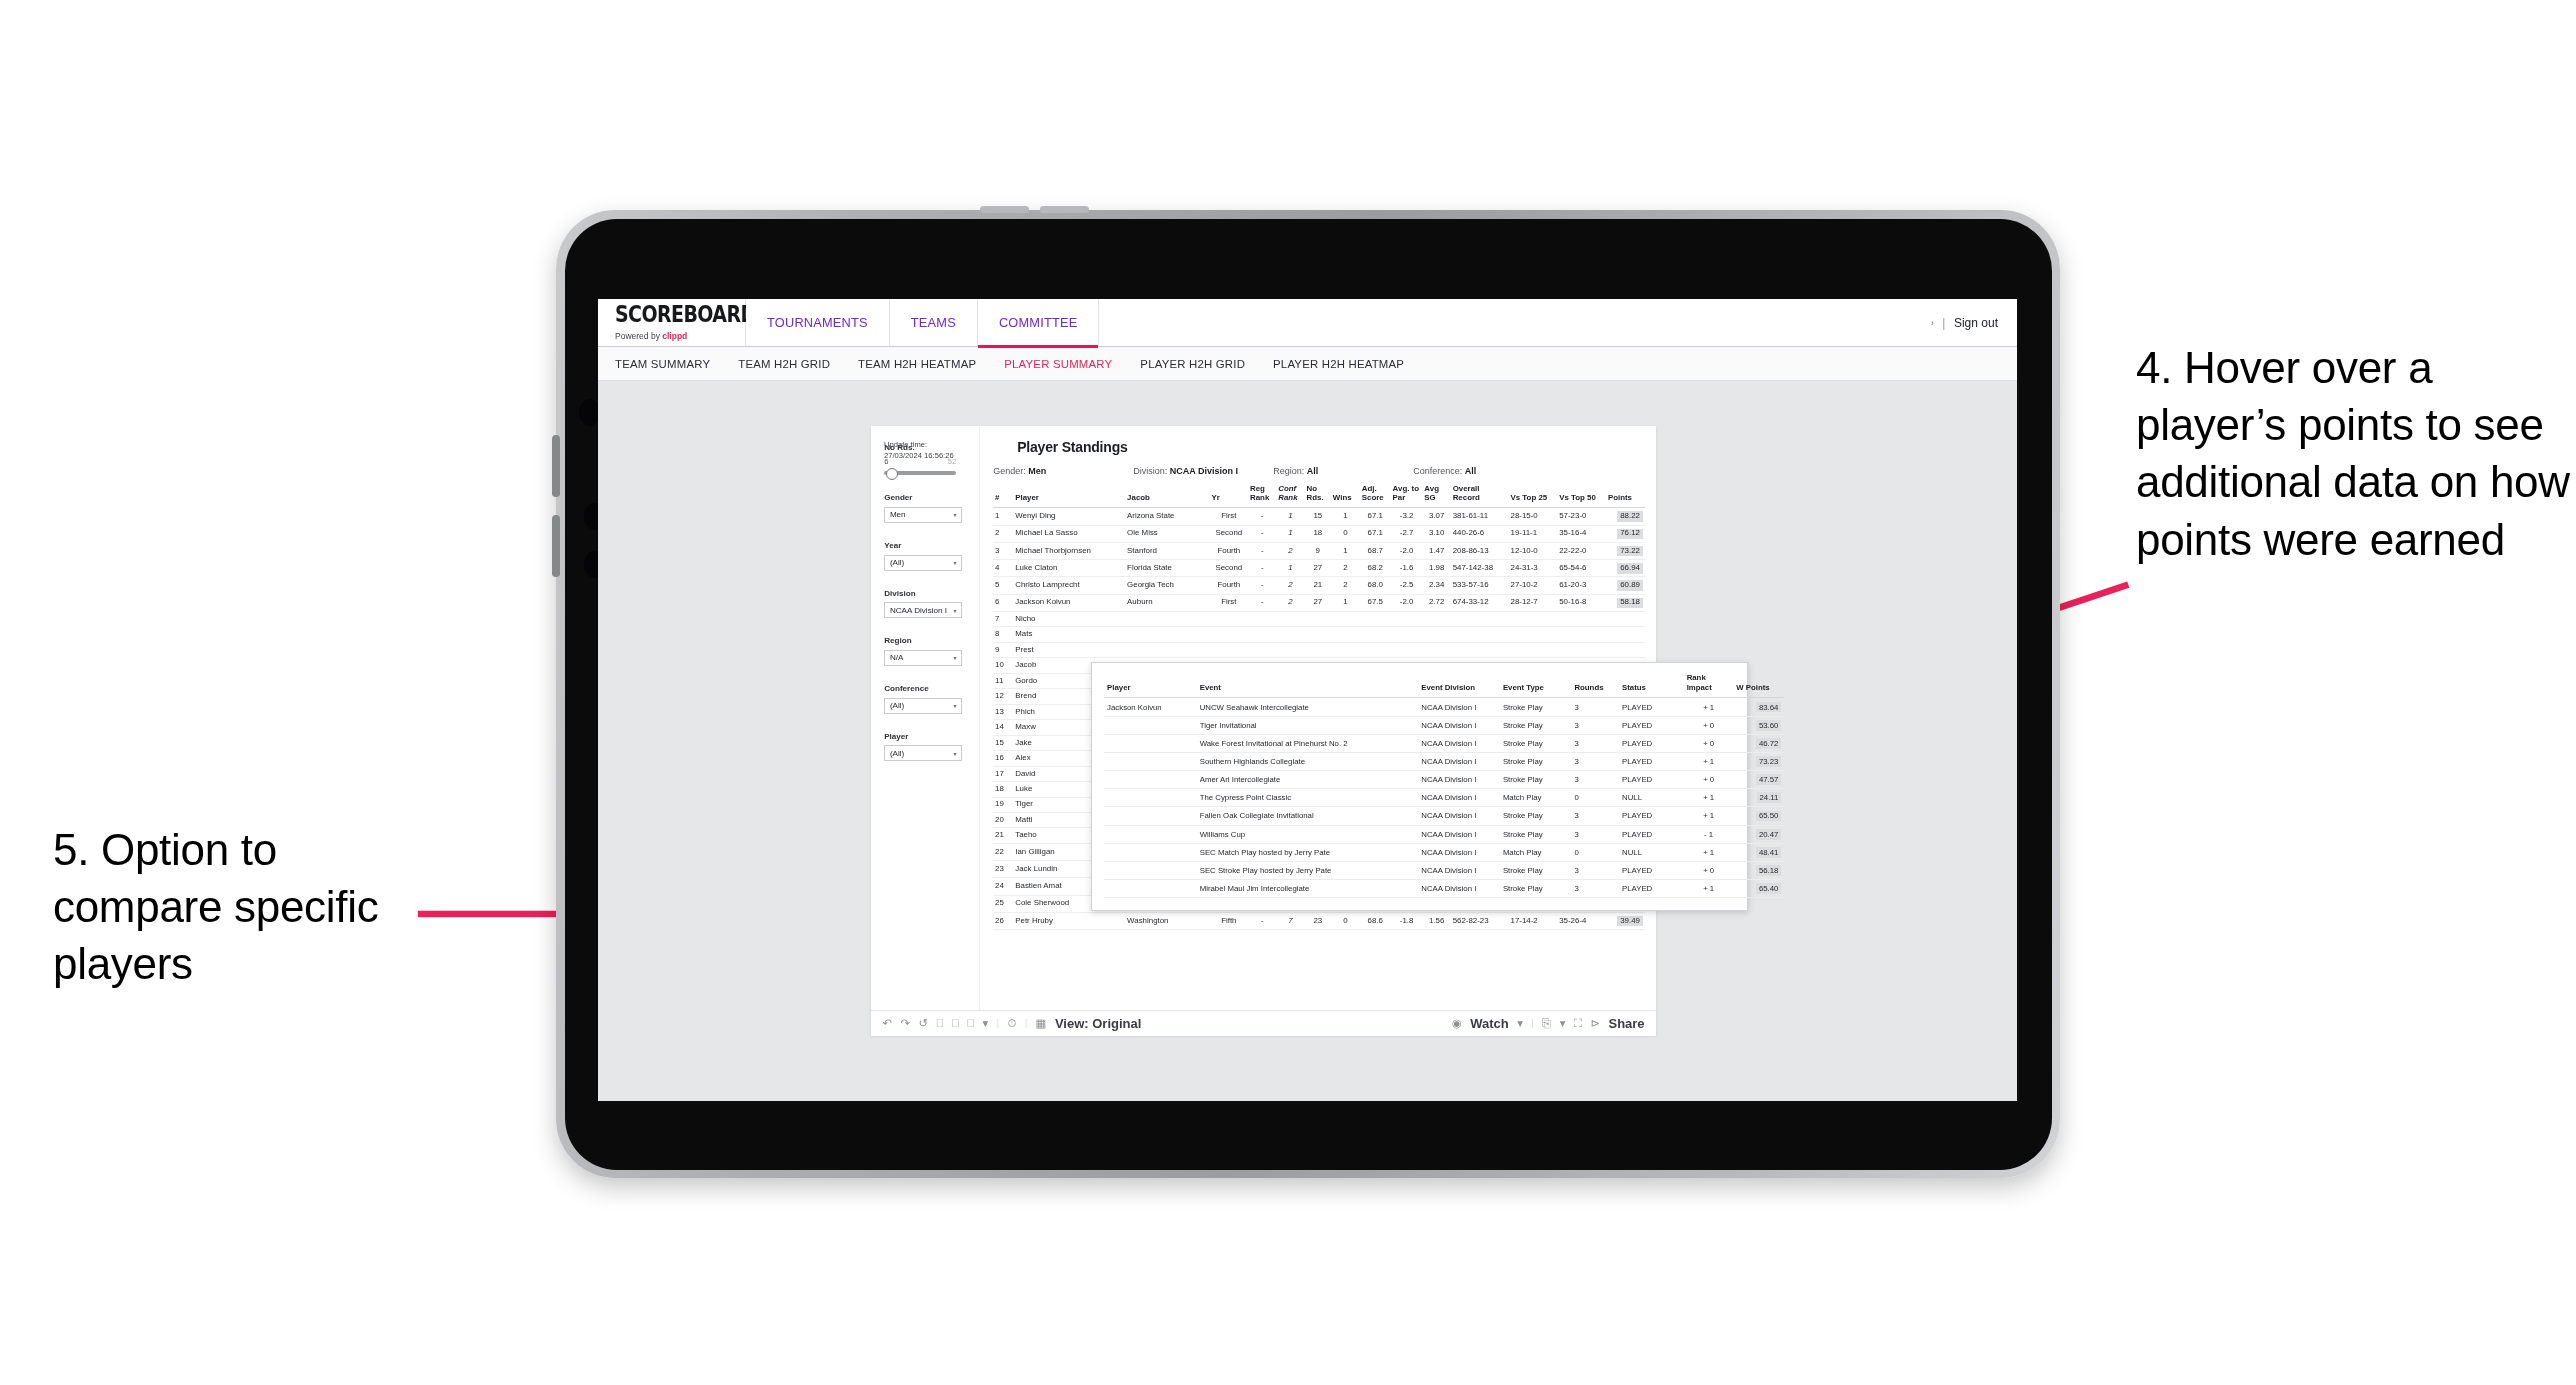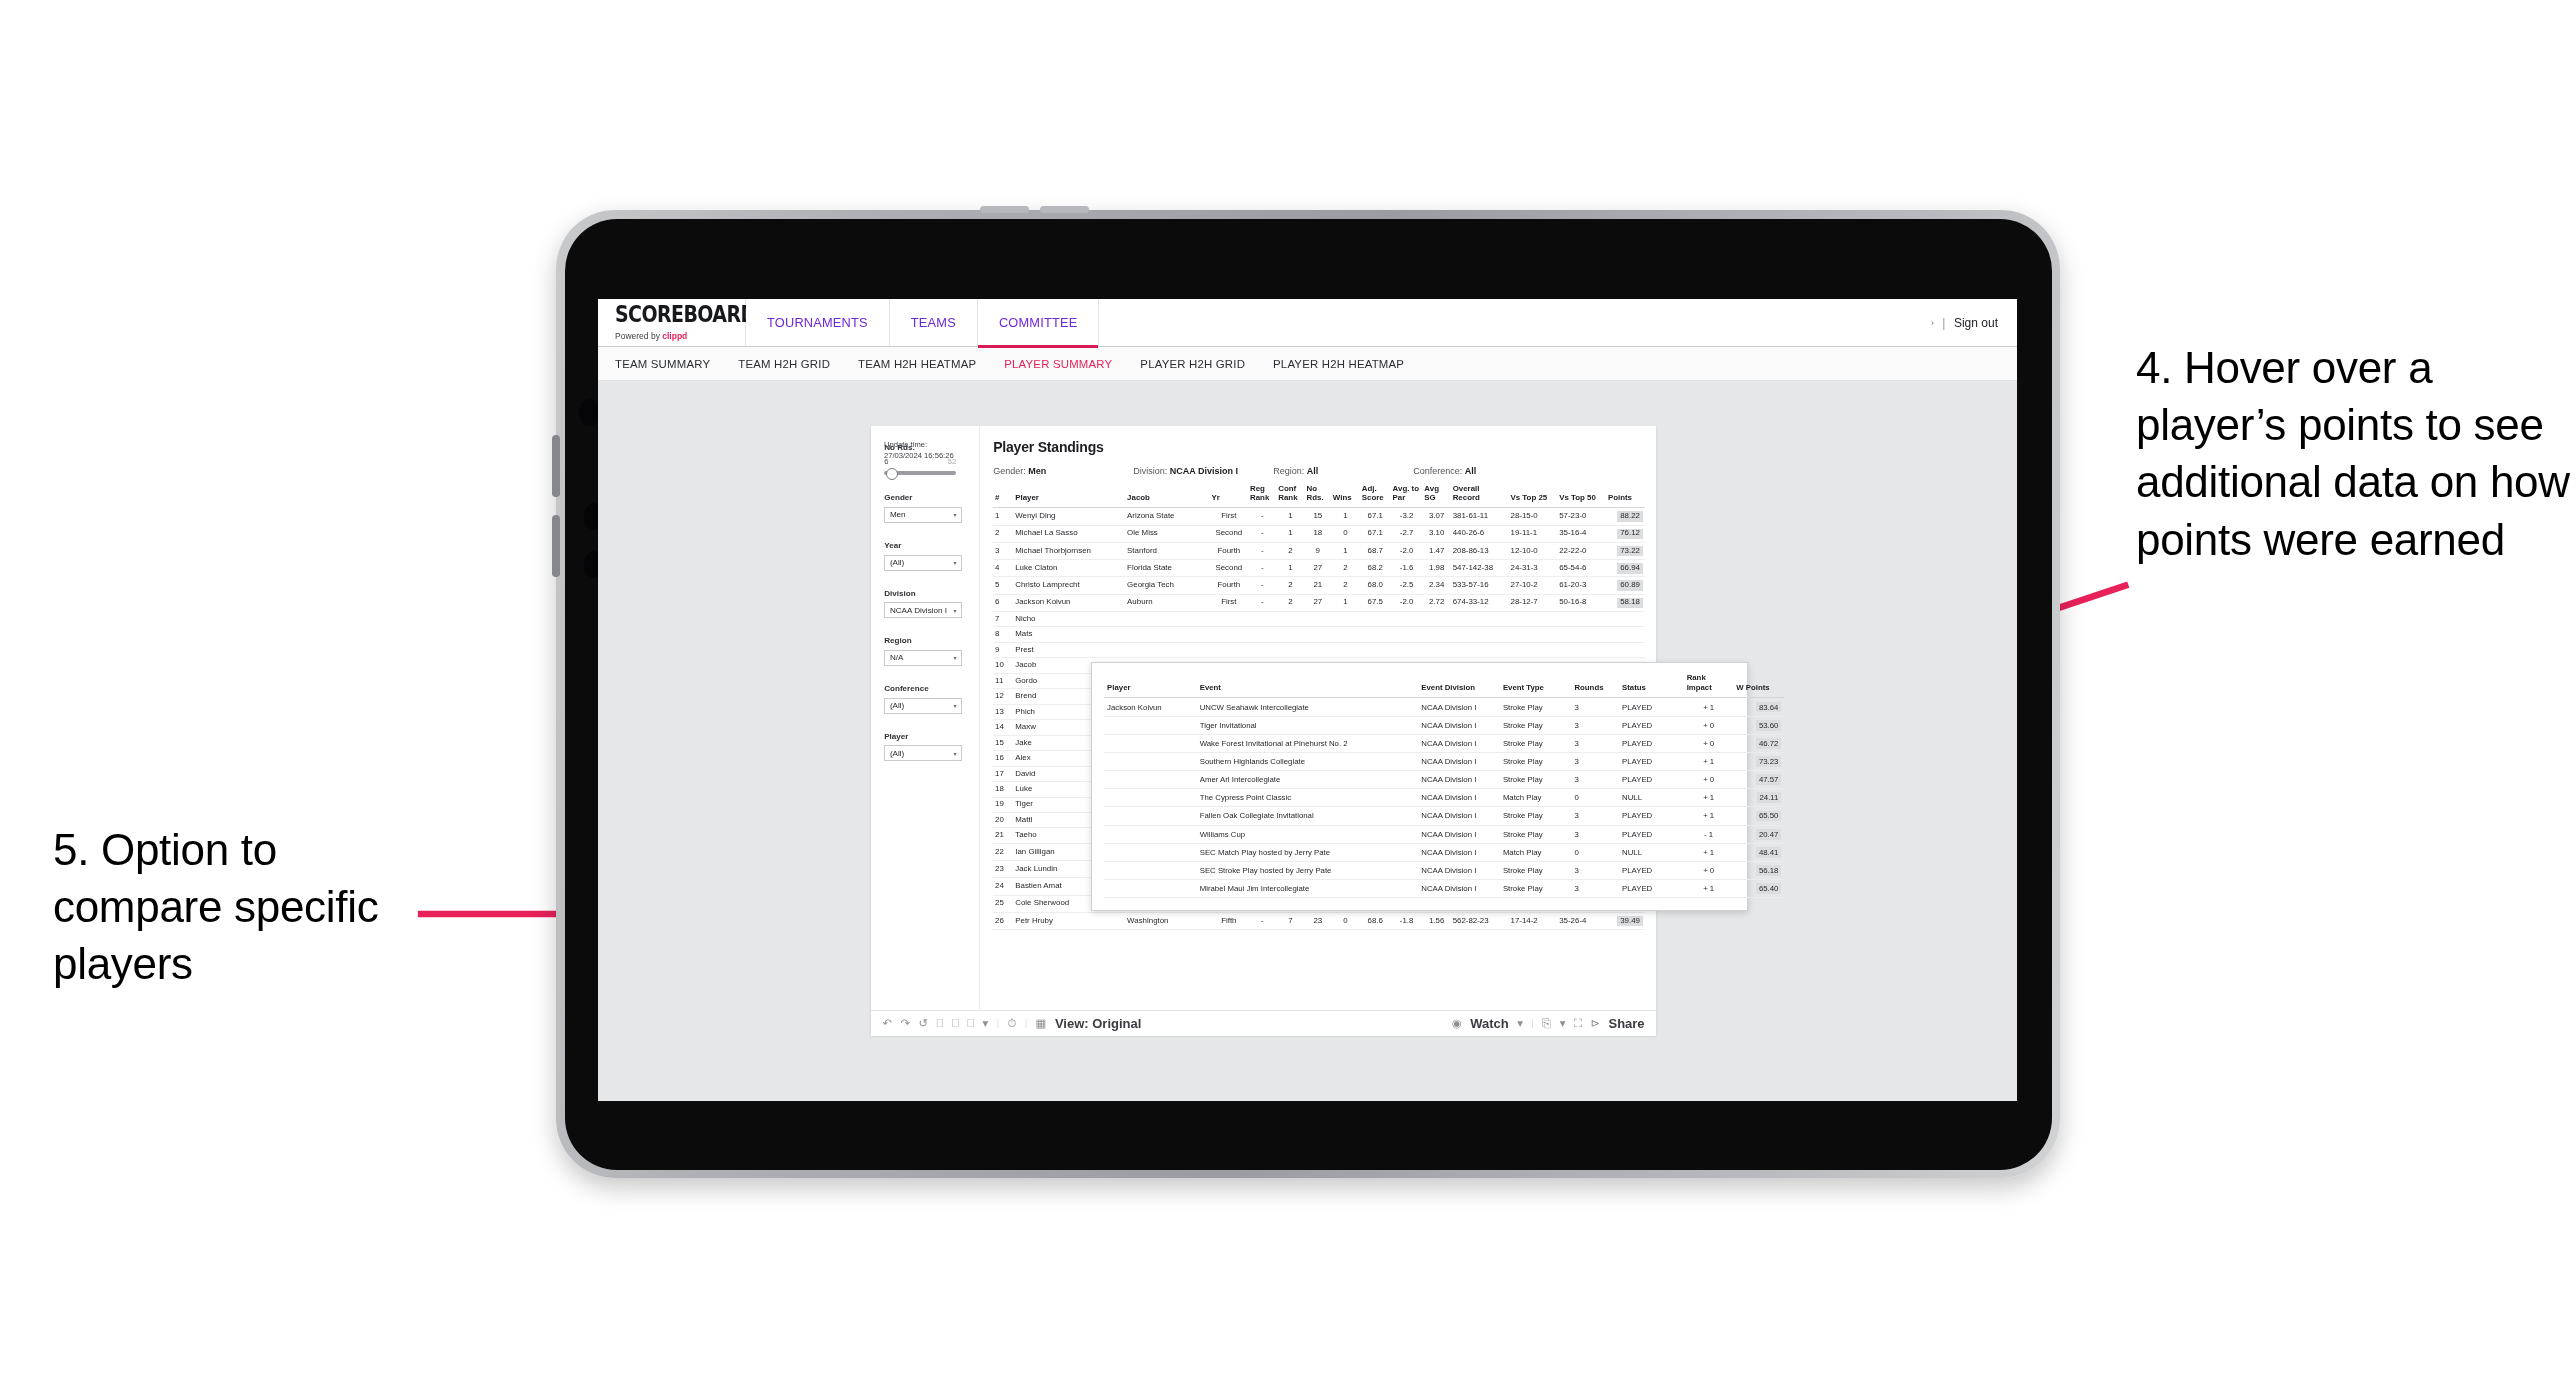--- a/index.html
+++ b/index.html
@@ -242,20 +242,21 @@
     width: 90px;
     font-size: 7.6px;
     color: #3e4045;
     line-height: 1.45;
   }
   .page-title {
     font-size: 14px;
     font-weight: 700;
     color: #1b1d21;
     letter-spacing: -0.2px;
+    margin-left: 24px;
   }
   #meta {
     display: flex;
     margin-top: 10.4px;
     font-size: 9px;
     color: #55575c;
   }
   #meta > div { width: 140px; }
   #meta b { color: #1b1d21; font-weight: 700; }
 
@@ -283,21 +284,21 @@
     border-bottom: 0.9px solid #eceef0;
     white-space: nowrap;
     overflow: hidden;
     line-height: 1.1;
   }
   .c-num   { width: 16px; }
   .c-name  { width: 106px; }
   .c-school{ width: 79px; }
   .c-yr    { width: 34px; text-align: center; }
   .c-reg   { width: 24px; text-align: center; }
-  .c-conf  { width: 24px; text-align: center; }
+  .c-conf  { width: 24px; text-align: center; font-style: italic; }
   .c-rds   { width: 22px; text-align: center; }
   .c-wins  { width: 24.6px; text-align: center; }
   .c-adj   { width: 26.5px; text-align: center; }
   .c-par   { width: 27.4px; text-align: center; }
   .c-sg    { width: 24px; text-align: center; }
   .c-rec   { width: 53px; }
   .c-t25   { width: 44px; }
   .c-t50   { width: 44px; }
   .c-pts   { width: 34px; text-align: right; }
   td.c-pts { padding-right: 3.8px; }

